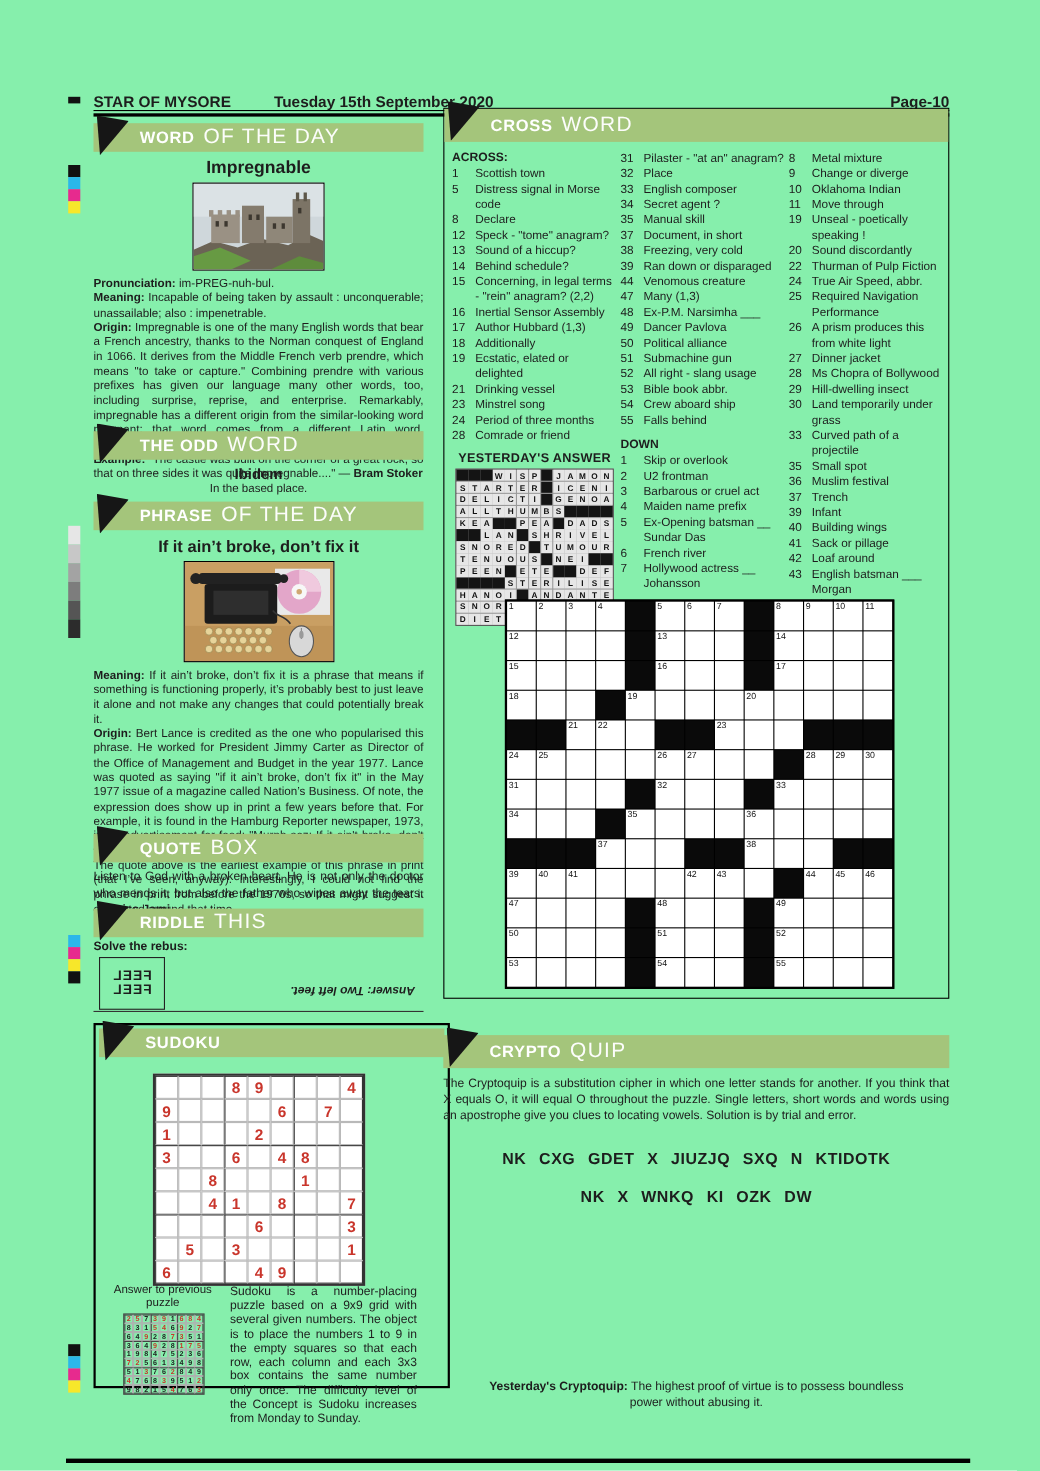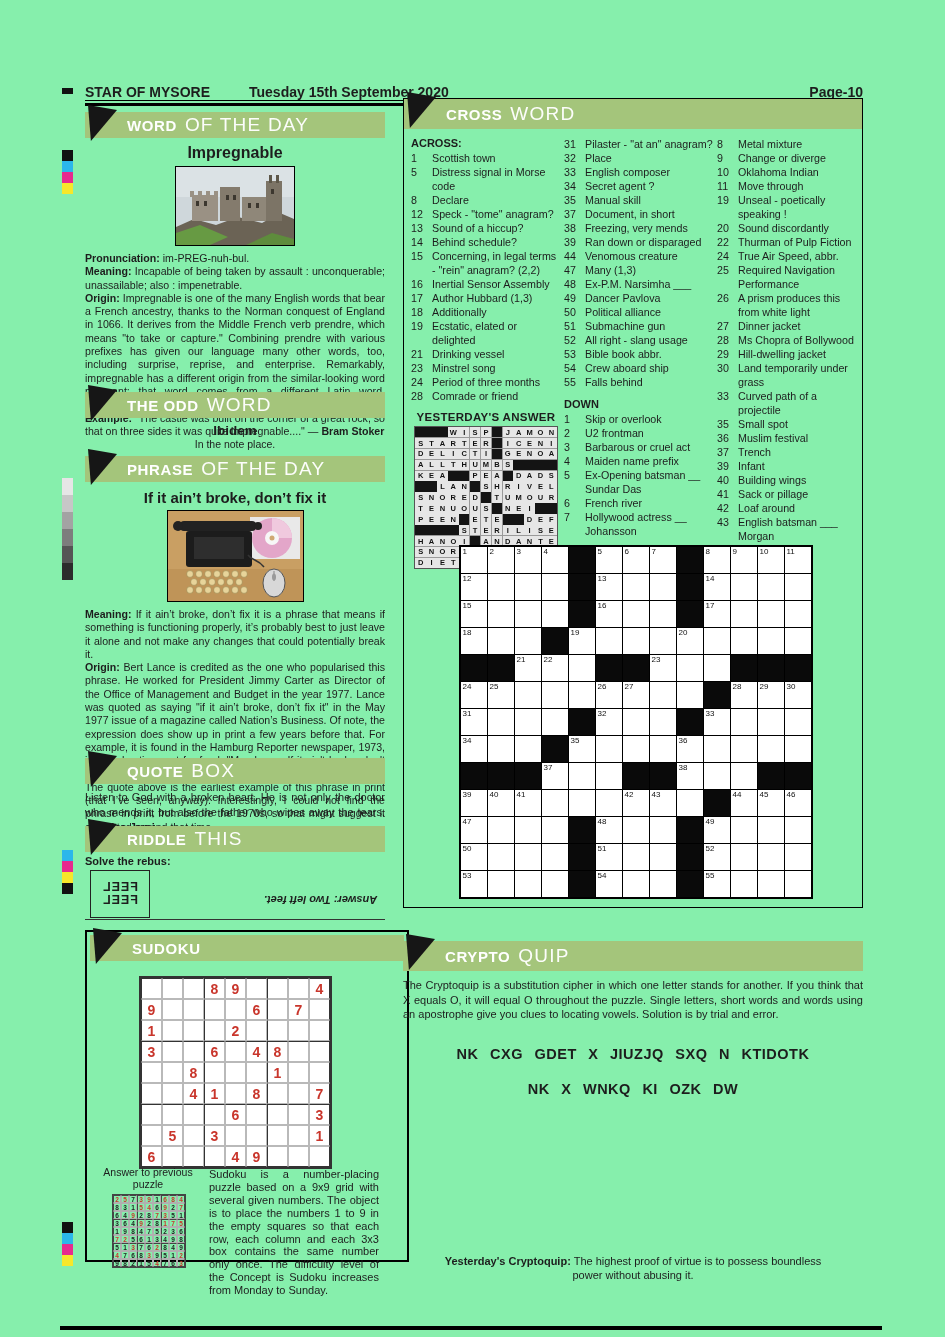--- a/index.html
+++ b/index.html
@@ -180,21 +180,21 @@
     </div>
   </div>
 
   <div class="sec" style="top:392px">
     <div class="bar">
       <span class="corner"></span>
       <span class="b1">THE ODD</span>
       <span class="b2">WORD</span>
     </div>
     <div class="ctitle" style="margin-top:5px">Ibidem</div>
-    <div class="csub">In the note place.</div>
+    <div class="csub">In the based place.</div>
   </div>
 
   <div class="sec" style="top:456px">
     <div class="bar">
       <span class="corner"></span>
       <span class="b1">PHRASE</span>
       <span class="b2">OF THE DAY</span>
     </div>
     <div class="wtitle" style="margin-top:7px;font-size:15px">If it ain’t broke, don’t fix it</div>
     <svg class="imgframe" style="margin-top:4px" width="135" height="90" viewBox="0 0 135 90">
@@ -711,21 +711,21 @@
           <div class="clue">
             <span class="cn">35</span>
             <span class="ct">Manual skill</span>
           </div>
           <div class="clue">
             <span class="cn">37</span>
             <span class="ct">Document, in short</span>
           </div>
           <div class="clue">
             <span class="cn">38</span>
-            <span class="ct">Freezing, very mends</span>
+            <span class="ct">Freezing, very cold</span>
           </div>
           <div class="clue">
             <span class="cn">39</span>
             <span class="ct">Ran down or disparaged</span>
           </div>
           <div class="clue">
             <span class="cn">44</span>
             <span class="ct">Venomous creature</span>
           </div>
           <div class="clue">
@@ -845,21 +845,21 @@
           <div class="clue">
             <span class="cn">27</span>
             <span class="ct">Dinner jacket</span>
           </div>
           <div class="clue">
             <span class="cn">28</span>
             <span class="ct">Ms Chopra of Bollywood</span>
           </div>
           <div class="clue">
             <span class="cn">29</span>
-            <span class="ct">Hill-dwelling jacket</span>
+            <span class="ct">Hill-dwelling insect</span>
           </div>
           <div class="clue">
             <span class="cn">30</span>
             <span class="ct">Land temporarily under grass</span>
           </div>
           <div class="clue">
             <span class="cn">33</span>
             <span class="ct">Curved path of a projectile</span>
           </div>
           <div class="clue">

